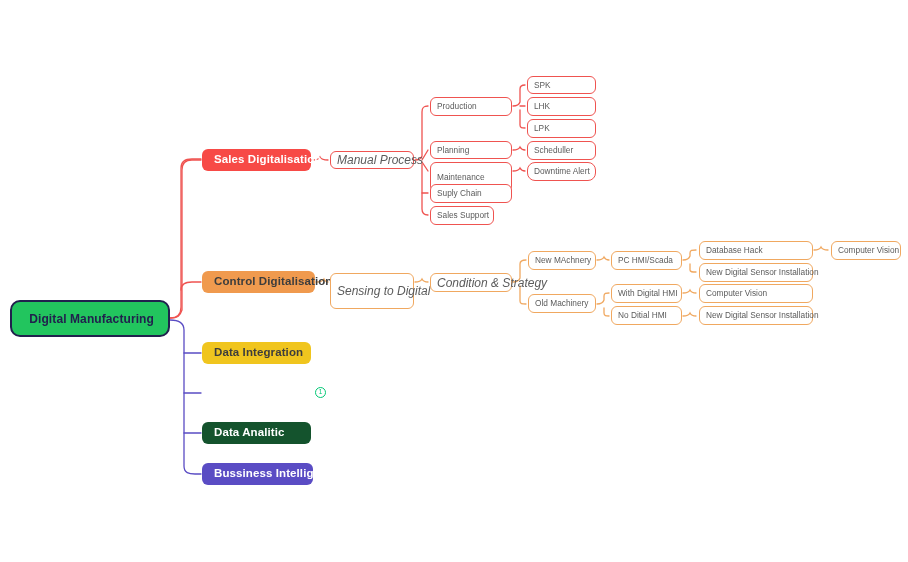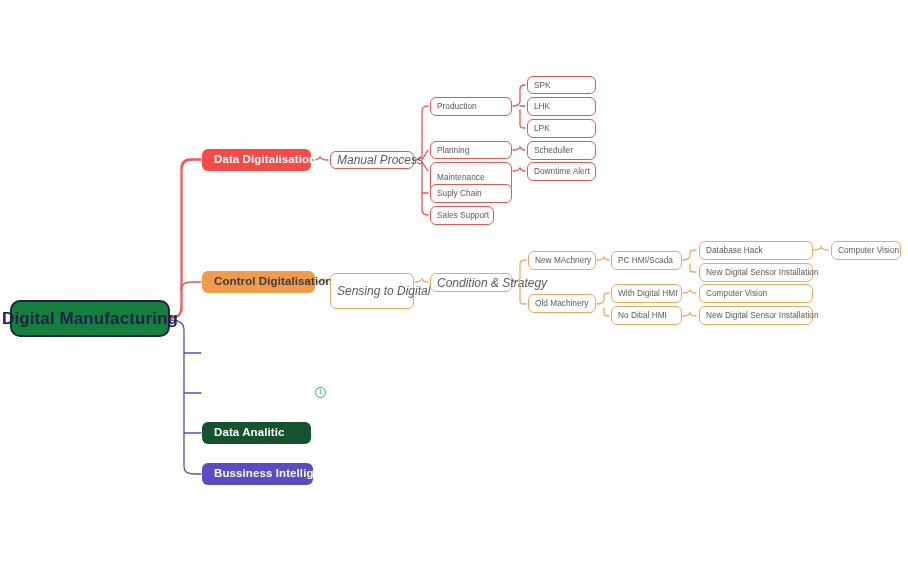--- a/index.html
+++ b/index.html
@@ -25,28 +25,28 @@
   .node {
     position: absolute;
     display: flex;
     align-items: center;
     white-space: nowrap;
     border-radius: 7px;
     line-height: 1;
   }
   
   .node.root {
-    background: #15803d;
+    background: #22c55e;
     border: 2px solid #21214d;
     border-radius: 10px;
     color: #21214d;
-    font-size: 17px;
+    font-size: 12px;
     font-weight: bold;
     padding: 0 14px;
-    justify-content: center;
+    justify-content: flex-end;
     letter-spacing: 0.1px;
   }
   
   .node.chip {
     color: #ffffff;
     font-size: 11.5px;
     font-weight: bold;
     padding: 0 12px;
     border-radius: 6px;
     letter-spacing: 0.1px;
@@ -139,27 +139,30 @@
 
       <path stroke="#f0a860" d="M814 250 C 818 250, 820 249, 821 247 C 822 249, 824 250, 828 250"></path>
     </g>
   </svg>
 
   <div class="node root" style="left:10px; top:300px; width:160px; height:37px;">
     <span>Digital Manufacturing</span>
   </div>
 
   <div class="node chip" style="left:202px; top:149px; width:109px; height:22px; background:#f74a46;">
-    <span>Data Digitalisation</span>
+    <span>Sales Digitalisation</span>
   </div>
 
   <div class="node chip" style="left:202px; top:271px; width:113px; height:22px; background:#f09a4e; color:#3d3d3d;">
     <span>Control Digitalisation</span>
   </div>
 
+  <div class="node chip" style="left:202px; top:342px; width:109px; height:22px; background:#f0c51e; color:#3d3d3d;">
+    <span>Data Integration</span>
+  </div>
 
   <div class="badge" style="left:315px; top:387px;">
     <span>1</span>
   </div>
 
   <div class="node chip" style="left:202px; top:422px; width:109px; height:22px; background:#14532d;">
     <span>Data Analitic</span>
   </div>
 
   <div class="node chip" style="left:202px; top:463px; width:111px; height:22px; background:#5a4cc4;">
@@ -191,21 +194,21 @@
   </div>
   <div class="node box" style="left:527px; top:97px; width:69px; height:19px;">
     <span>LHK</span>
   </div>
   <div class="node box" style="left:527px; top:119px; width:69px; height:19px;">
     <span>LPK</span>
   </div>
   <div class="node box" style="left:527px; top:141px; width:69px; height:19px;">
     <span>Scheduller</span>
   </div>
-  <div class="node box" style="left:527px; top:162px; width:69px; height:19px;">
+  <div class="node box" style="left:527px; top:162px; width:69px; height:19px;border-radius:8px;">
     <span>Downtime Alert</span>
   </div>
 
   <div class="node box orange mid" style="left:330px; top:273px; width:84px; height:36px;">
     <span>Sensing to Digital</span>
   </div>
   <div class="node box orange mid" style="left:430px; top:273px; width:82px; height:19px;">
     <span>Condition &amp; Strategy</span>
   </div>
 

